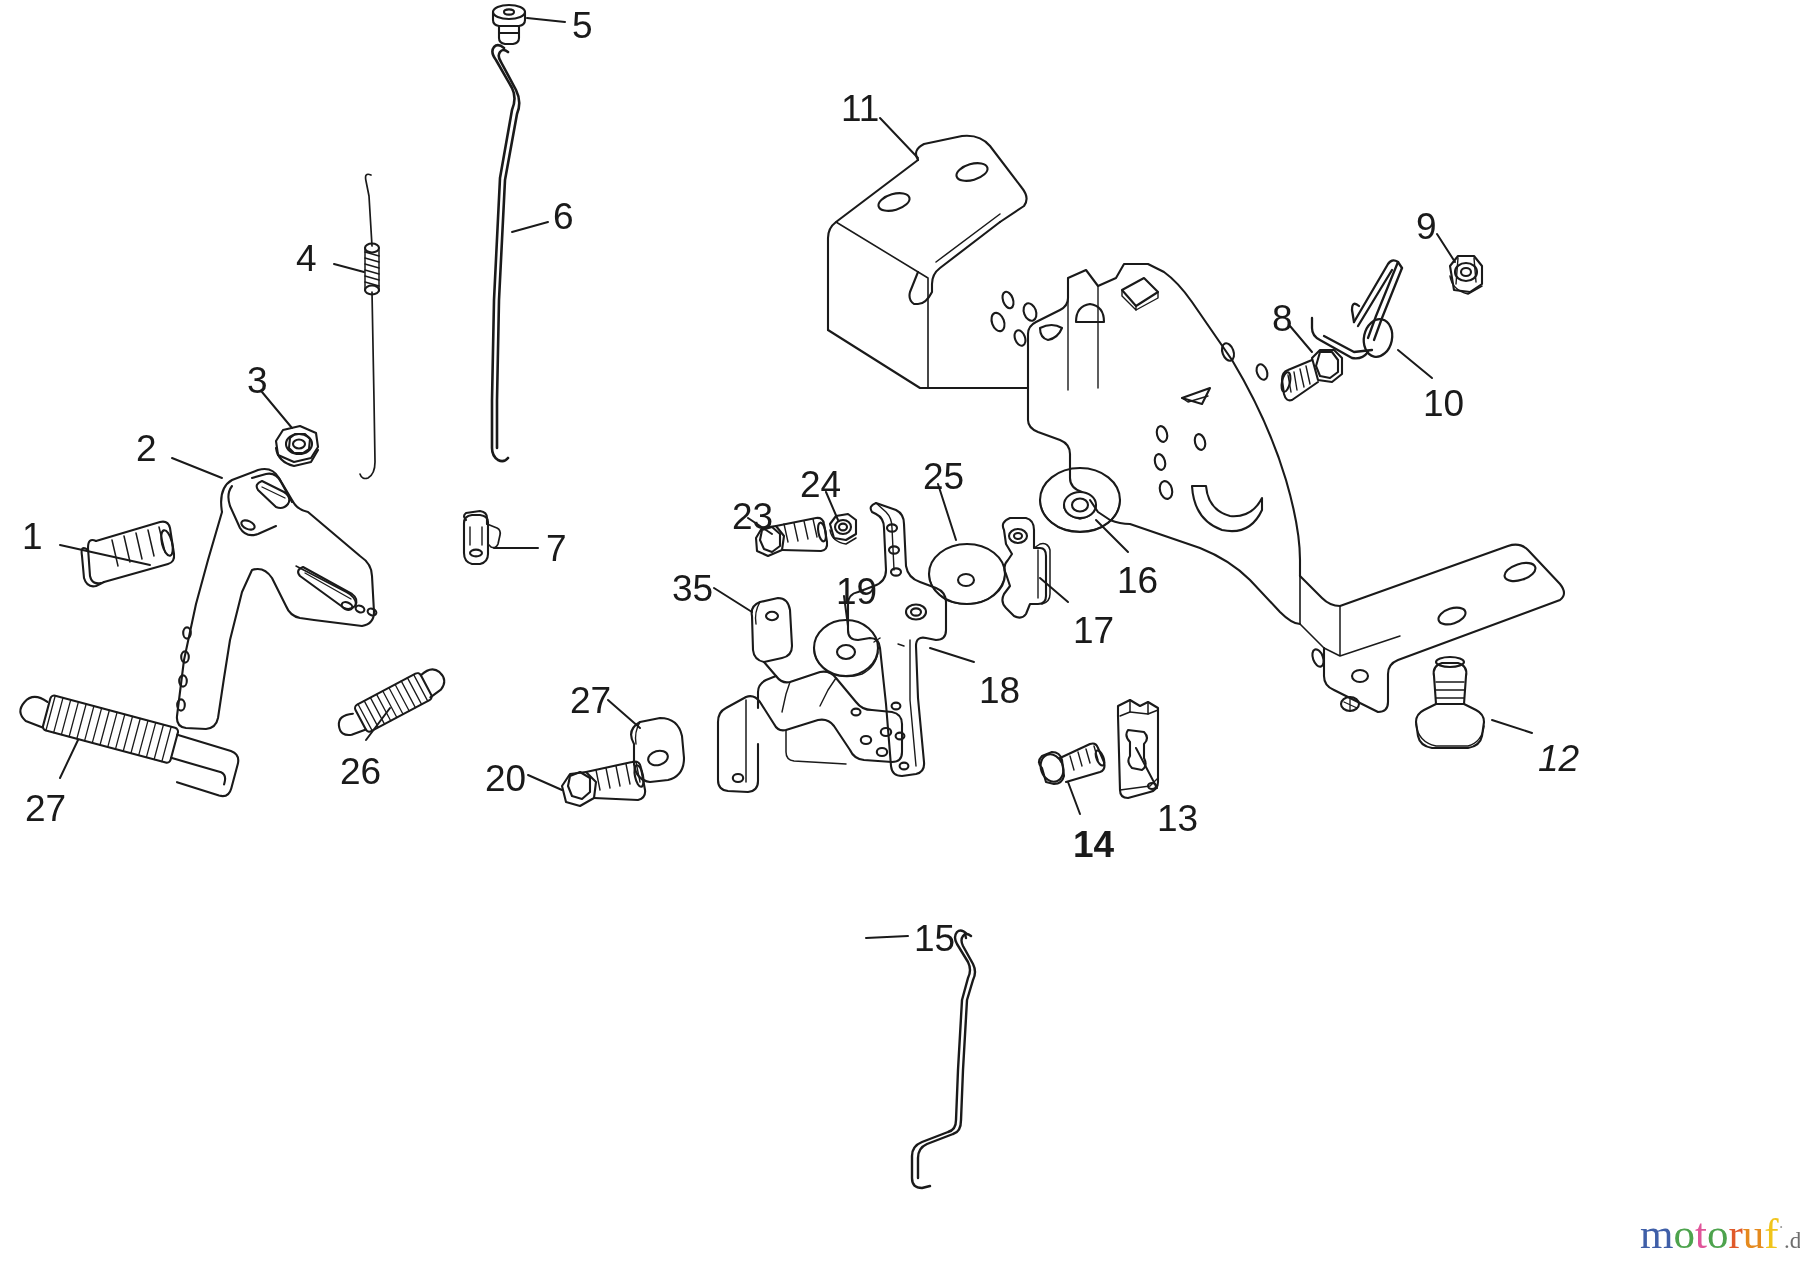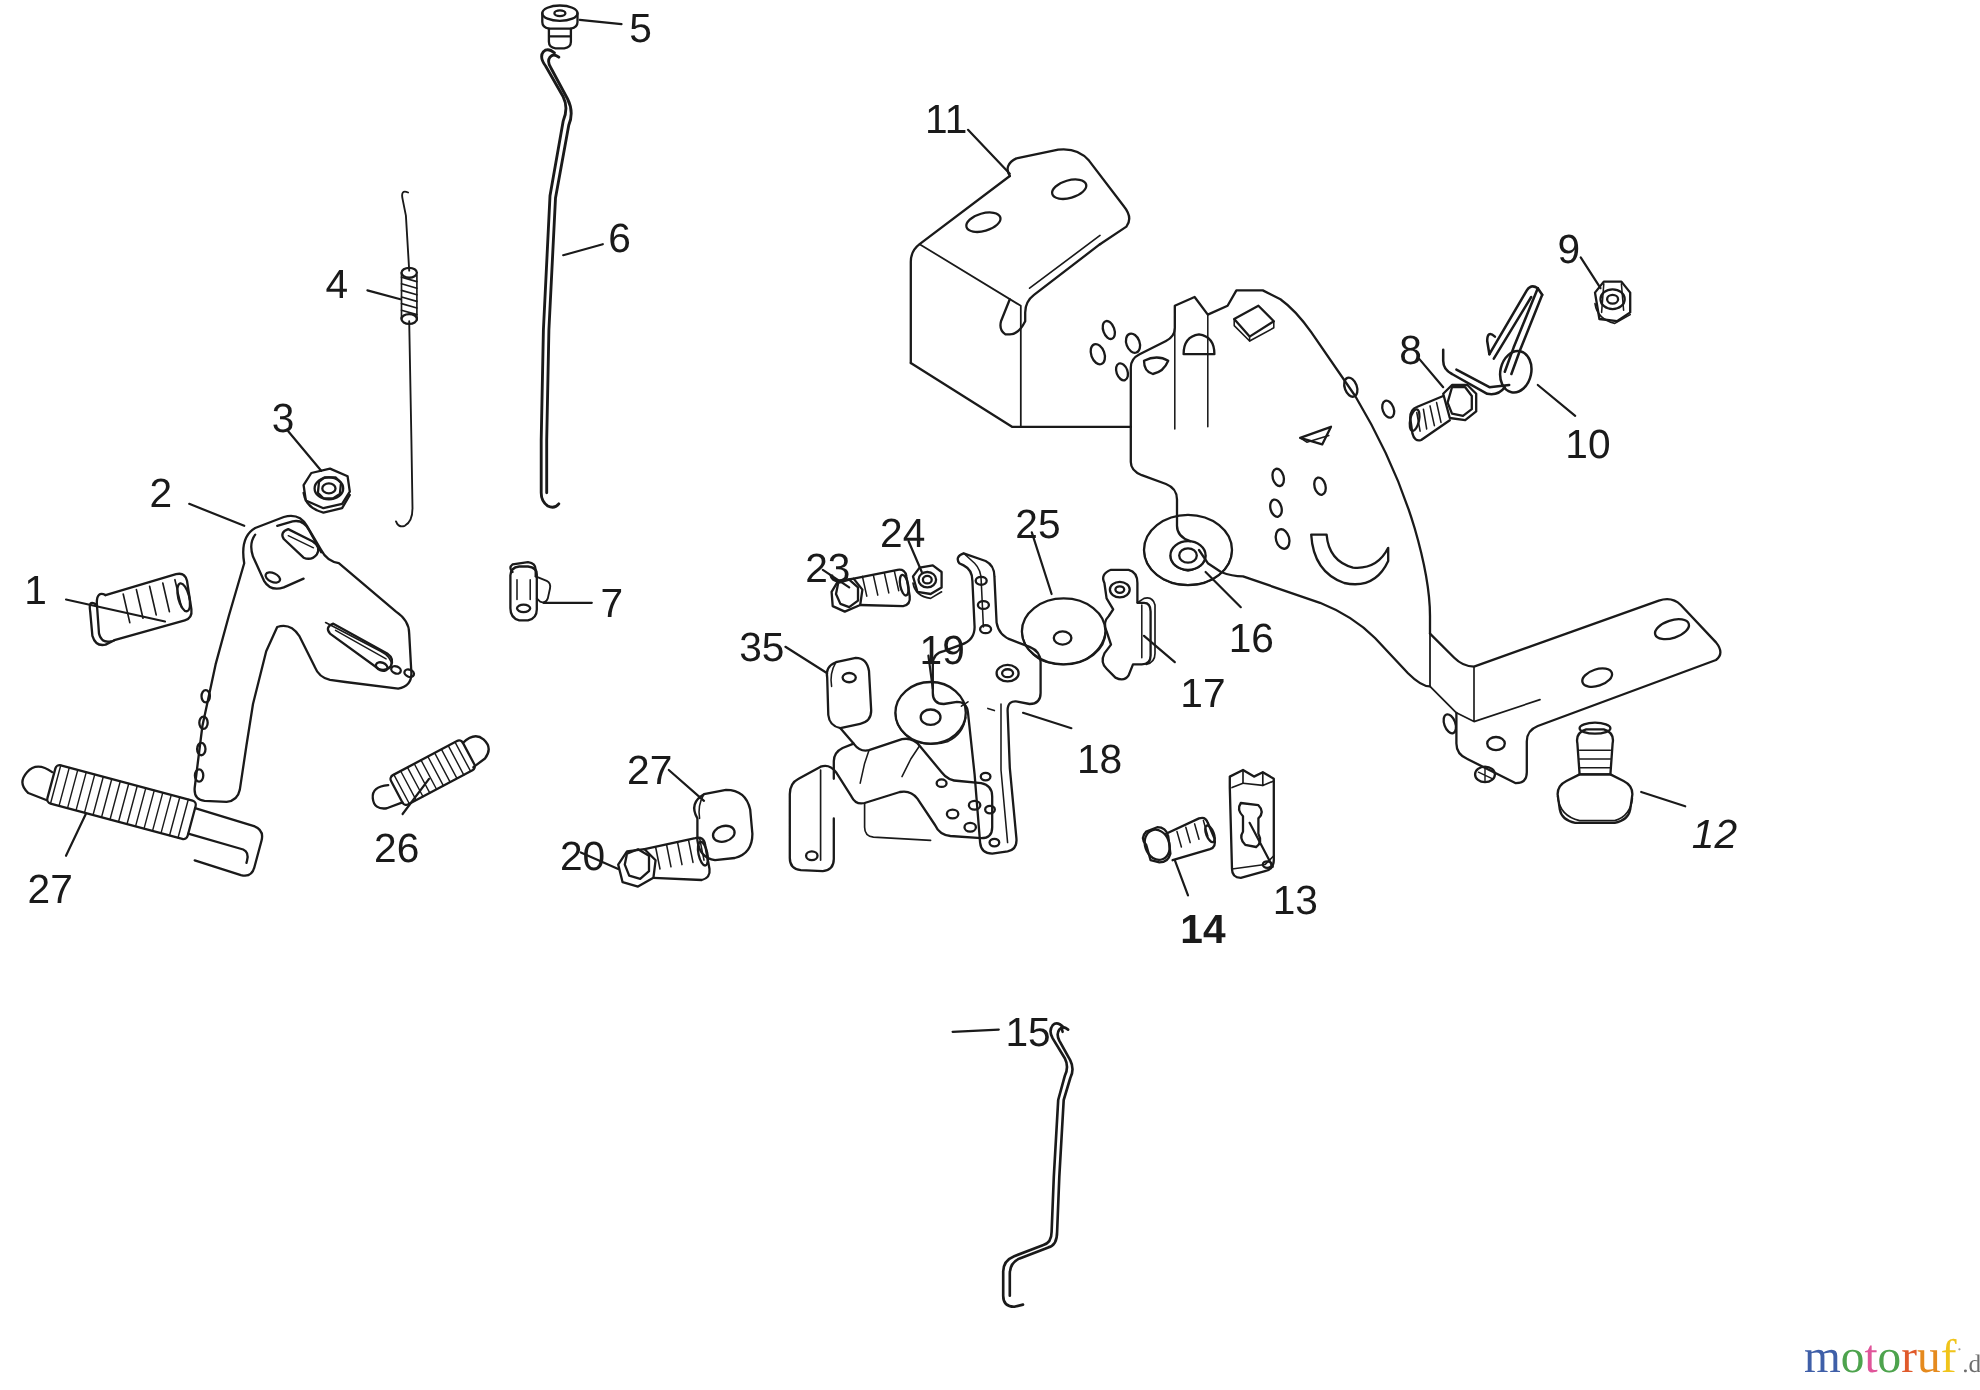--- a/index.html
+++ b/index.html
@@ -440,21 +440,21 @@
       <div class="callout-num" style="left: 1423px; top: 385px;">10</div>
       <div class="callout-num" style="left: 841px; top: 90px;">11</div>
       <div class="callout-num" style="left: 1538px; top: 740px; font-style: italic;">12</div>
       <div class="callout-num" style="left: 1157px; top: 800px;">13</div>
       <div class="callout-num" style="left: 1073px; top: 826px; font-weight: bold;">14</div>
       <div class="callout-num" style="left: 914px; top: 920px;">15</div>
       <div class="callout-num" style="left: 1117px; top: 562px; text-align: right;">16</div>
       <div class="callout-num" style="left: 1073px; top: 612px;">17</div>
       <div class="callout-num" style="left: 979px; top: 672px;">18</div>
       <div class="callout-num" style="left: 836px; top: 573px;">19</div>
-      <div class="callout-num" style="left: 485px; top: 760px; margin-left: 24px;">20</div>
+      <div class="callout-num" style="left: 485px; top: 760px;">20</div>
       <div class="callout-num" style="left: 570px; top: 682px;">27</div>
       <div class="callout-num" style="left: 672px; top: 570px;">35</div>
       <div class="callout-num" style="left: 707px; top: 498px; margin-left: 25px;">23</div>
       <div class="callout-num" style="left: 800px; top: 466px;">24</div>
       <div class="callout-num" style="left: 923px; top: 458px;">25</div>
       <div class="callout-num" style="left: 340px; top: 753px;">26</div>
       <div class="callout-num" style="left: 25px; top: 790px;">27</div>
     </div>
 
   <div class="wm" id="watermark" style="left: 1640px; top: 1212px;"><span style="color: rgb(63, 95, 168);">m</span><span style="color: rgb(77, 163, 77);">o</span><span style="color: rgb(224, 85, 154);">t</span><span style="color: rgb(77, 163, 77);">o</span><span style="color: rgb(224, 90, 43);">r</span><span style="color: rgb(229, 138, 30);">u</span><span style="color: rgb(240, 196, 27);">f</span><span class="dot" style="color: rgb(154, 154, 154);">·</span><span class="de" style="color: rgb(110, 110, 110);">.de</span></div>

